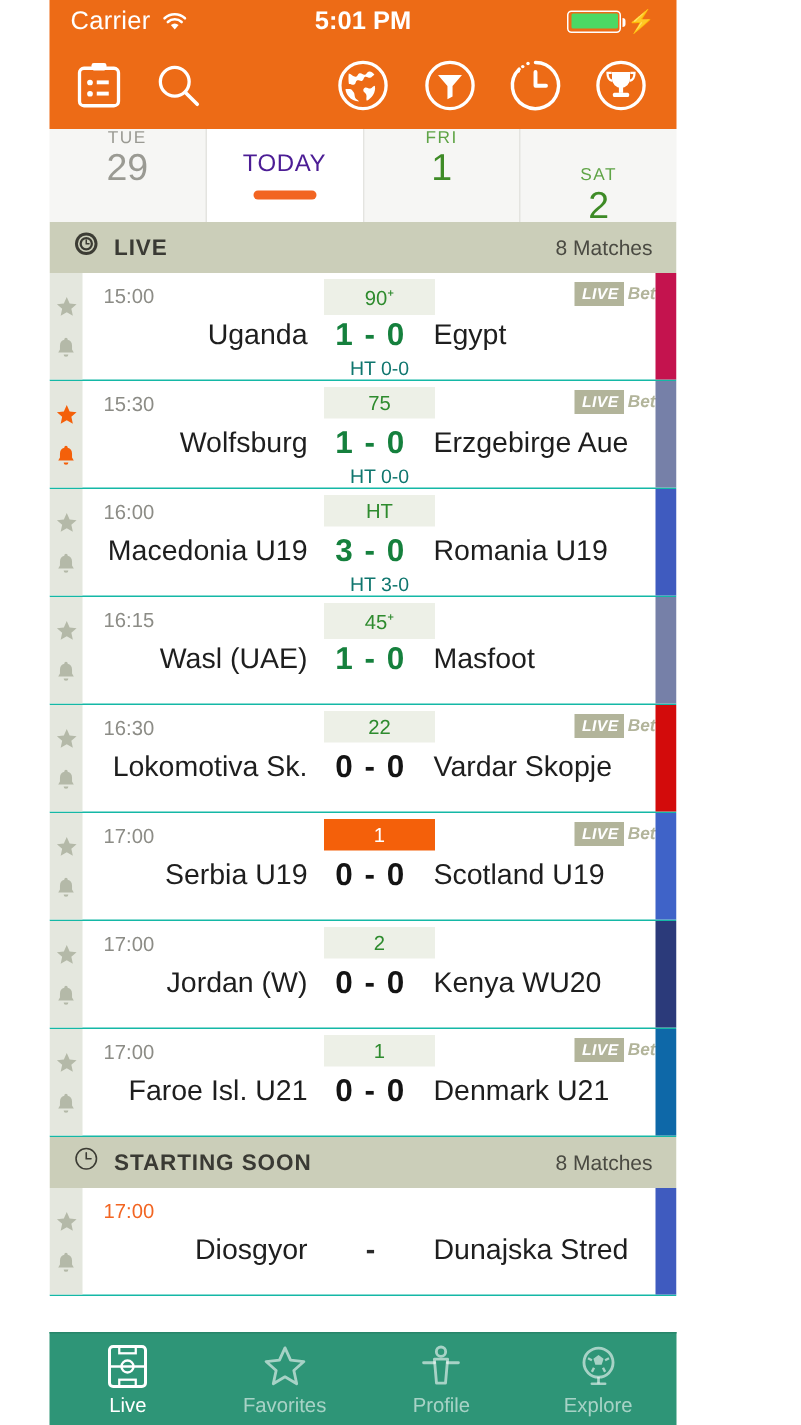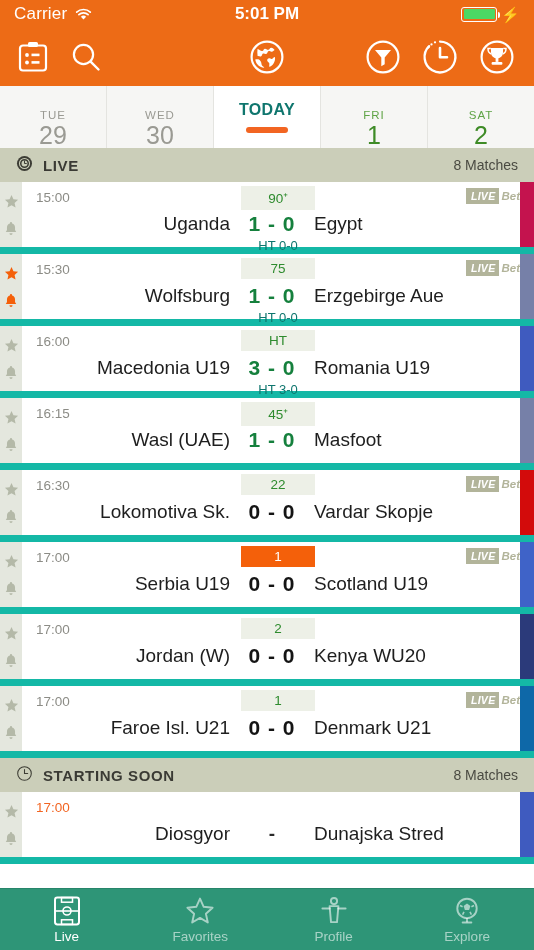--- a/index.html
+++ b/index.html
@@ -2,21 +2,21 @@
 <html><head>
 <meta charset="utf-8">
 <style>
   * { margin:0; padding:0; box-sizing:border-box; }
   html,body { width:534px; height:950px; overflow:hidden; }
   body {
     font-family:"Liberation Sans", sans-serif;
     background:#ffffff;
     -webkit-font-smoothing:antialiased;
   }
-  .phone { width:534px; height:950px; position:relative; display:flex; flex-direction:column; }
+  .phone { width:451px; height:950px; position:relative; display:flex; flex-direction:column;padding-left:33px; }
 
   
   .statusbar {
     height:28px; background:#ED6B16; color:#fff;
     display:flex; align-items:center; padding:0 14px;
     font-size:17px; position:relative; flex:none;
   }
   .sb-left { display:flex; align-items:center; gap:8px; }
   .sb-carrier { font-size:17px; letter-spacing:.2px; }
   .sb-time {
@@ -43,51 +43,51 @@
   .tb-group { display:flex; align-items:center; gap:22px; }
   .tb-right { margin-left:auto; display:flex; align-items:center; gap:18px; }
   .tb-center { position:absolute; left:0; right:0; display:flex; justify-content:center; pointer-events:none; }
   .tb-center > * { pointer-events:auto; }
   .ico { display:block; }
 
   
   .dates { height:62px; display:flex; background:#F6F6F4; flex:none; }
   .date {
     flex:1; display:flex; flex-direction:column; align-items:center;
-    justify-content:flex-end; gap:1px; position:relative;
+    justify-content:flex-start; gap:1px; position:relative;
     border-right:1px solid #E4E4E0;
   }
   .date:last-child { border-right:none;margin-top:25px; }
   .date .dow { font-size:11.5px; letter-spacing:1px; color:#9A9A93; }
   .date .dnum { font-size:25px; color:#9A9A93; line-height:1.05; }
   .date.future .dow { color:#5FA446; }
   .date.future .dnum { color:#3E8B26; }
   .date.today { background:#fff; justify-content:center; }
   .date.today .today-label {
-    font-size:16px; font-weight:bold; color:#0f766e; letter-spacing:.4px;
+    font-size:16px; font-weight:normal; color:#4c1d95; letter-spacing:.4px;
   }
   .date.today .underline {
     width:42px; height:6px; background:#F26522; border-radius:3px; margin-top:7px;
   }
 
   
   .content { flex:1; overflow:hidden; background:#fff; position:relative; }
 
   .section-head {
     height:34px; background:#CBCEB9; display:flex; align-items:center;
     padding:0 16px; color:#3A3A34;
   }
   .section-head .sh-title {
     font-size:15px; font-weight:bold; letter-spacing:.6px; margin-left:10px;
   }
   .section-head .sh-count { margin-left:auto; font-size:14px; color:#4A4A42; }
 
   
   .row { height:72px; display:flex; position:relative; background:#fff;
-         border-bottom:7px solid #14b8a6; }
+         border-bottom:1px solid #14b8a6; }
   .row-icons {
     width:22px; background:#E4E7DE; flex:none;
     display:flex; flex-direction:column; align-items:center;
     justify-content:center; gap:12px; padding-top:2px;
   }
   .row-main { flex:1; position:relative; }
 
   .r-time {
     position:absolute; left:14px; top:8px;
     font-size:13.5px; color:#8C8C86;
@@ -215,24 +215,20 @@
         <rect x="17.6" y="19.3" width="2.8" height="4.6" fill="#fff"></rect>
         <rect x="13.6" y="23.9" width="10.8" height="2.8" rx="1" fill="#fff"></rect>
       </svg>
     </div>
   </div>
 
   <div class="dates">
     <div class="date">
       <span class="dow">TUE</span>
       <span class="dnum">29</span>
-    </div>
-    <div class="date">
-      <span class="dow">WED</span>
-      <span class="dnum">30</span>
     </div>
     <div class="date today">
       <span class="today-label">TODAY</span>
       <span class="underline"></span>
     </div>
     <div class="date future">
       <span class="dow">FRI</span>
       <span class="dnum">1</span>
     </div>
     <div class="date future">

